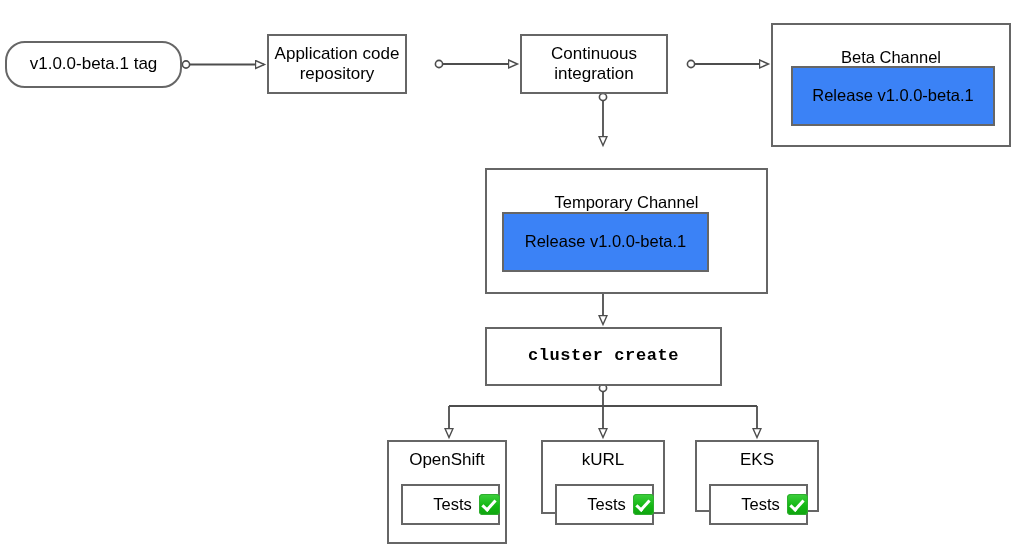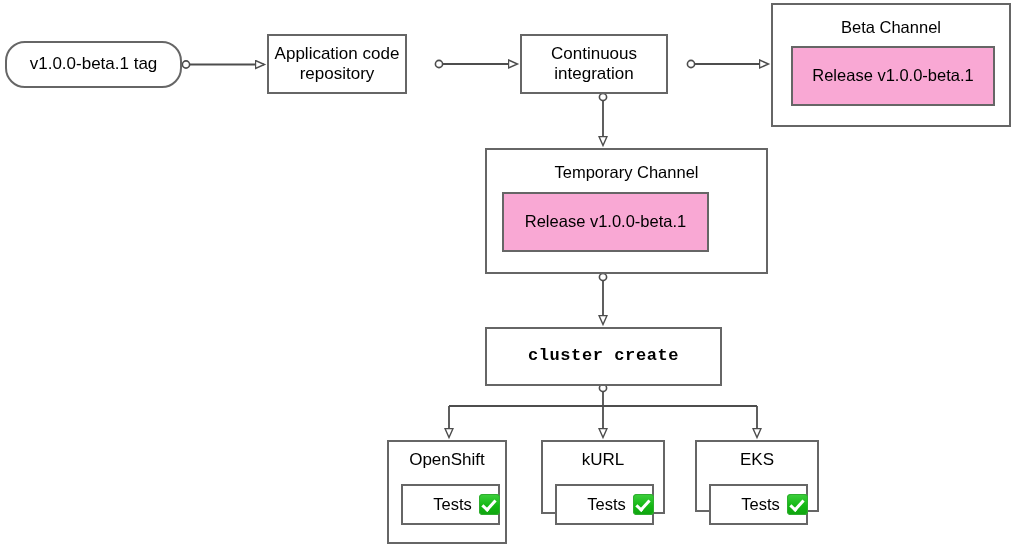--- a/index.html
+++ b/index.html
@@ -44,35 +44,36 @@
   .txt17 { font-size: 17px; }
   .mono {
     font-family: "Liberation Mono", "DejaVu Sans Mono", monospace;
     font-weight: bold;
     font-size: 17px;
     letter-spacing: 0.6px;
   }
   
   .container {
     display: block;
-    padding: 4px;
+    padding: 14px;
+    margin-top: 20px;
   }
   .container > .container-title {
     display: block;
     width: 100%;
     text-align: center;
     font-size: 16.5px;
     color: #000000;
     margin-top: 9px;
   }
   .inner-box {
     position: absolute;
     box-sizing: border-box;
     border: 2px solid #666666;
-    background: #f9a8d4;
+    background: #3b82f6;
     display: flex;
     align-items: center;
     justify-content: center;
     font-size: 16.5px;
     color: #000000;
   }
   
   .platform {
     display: block;
   }

